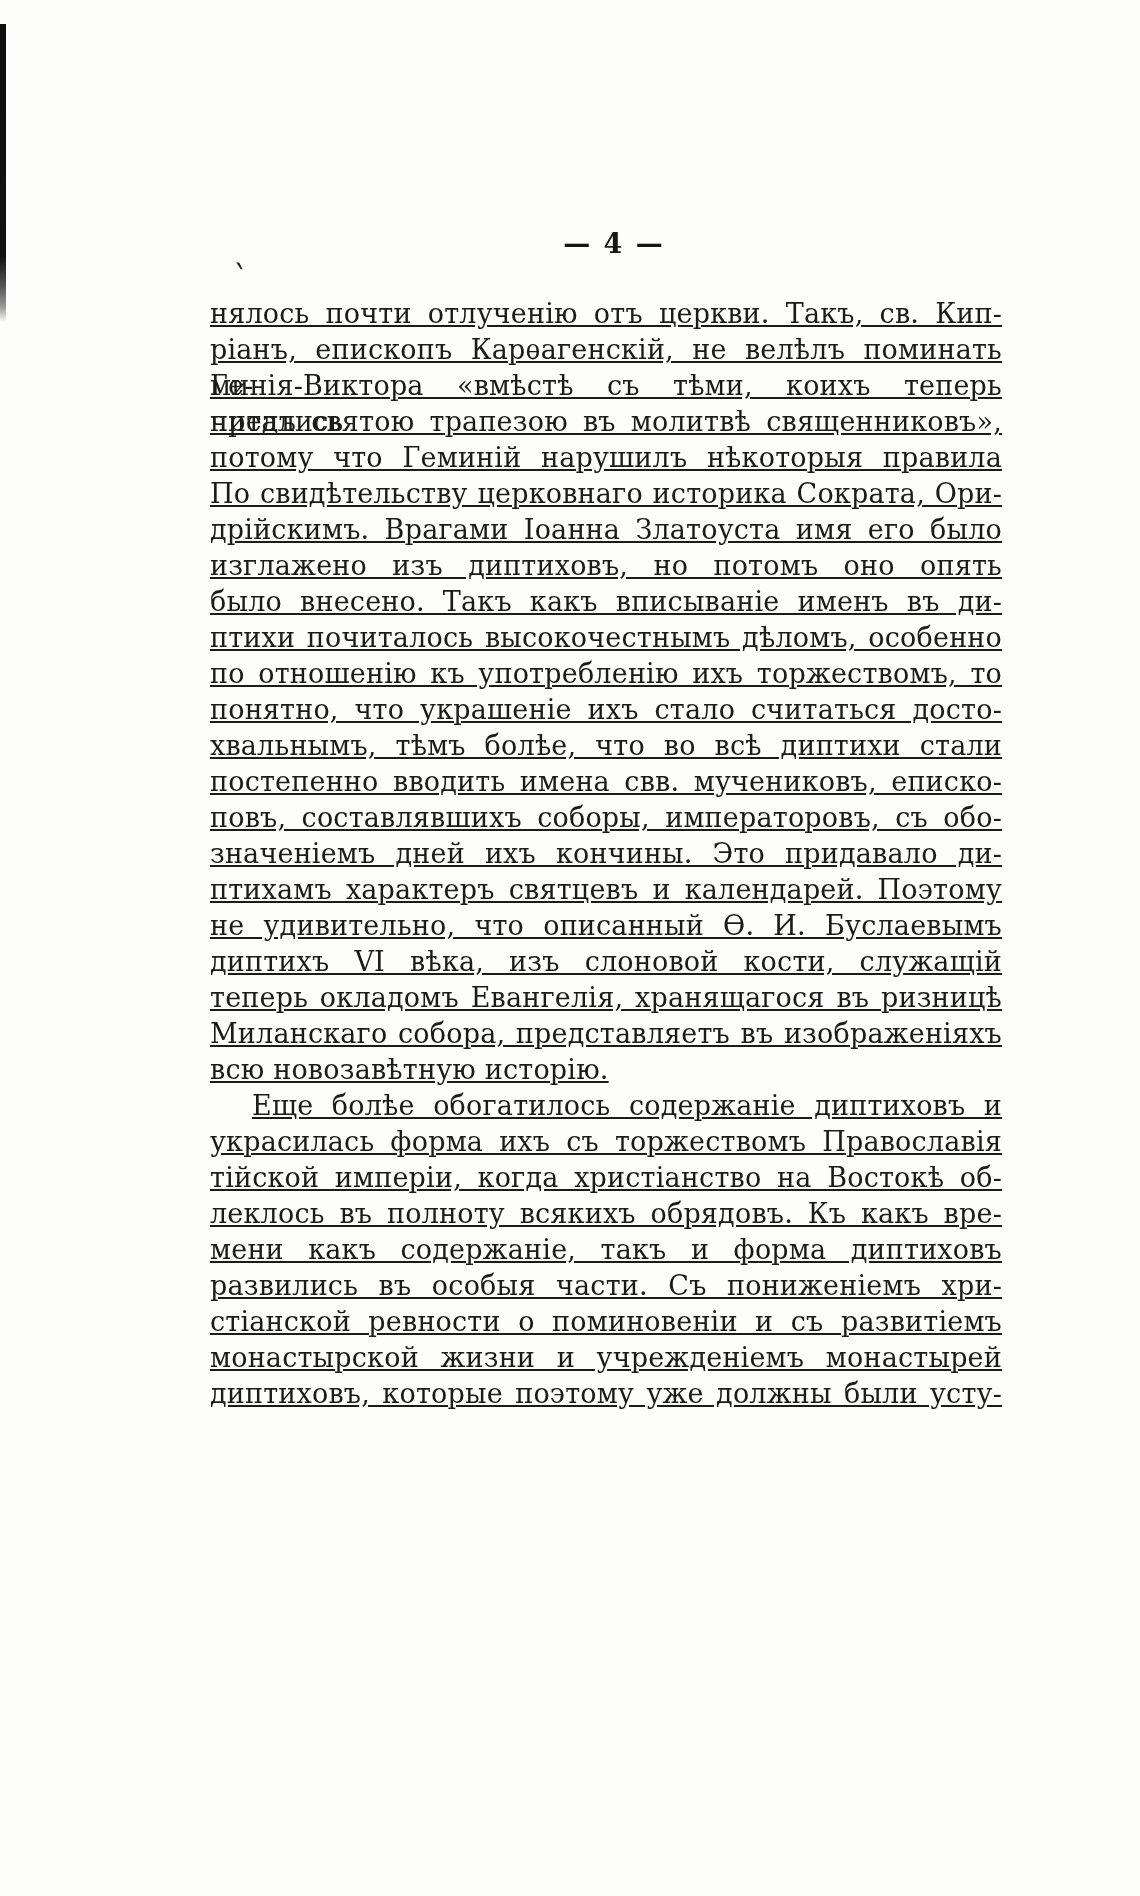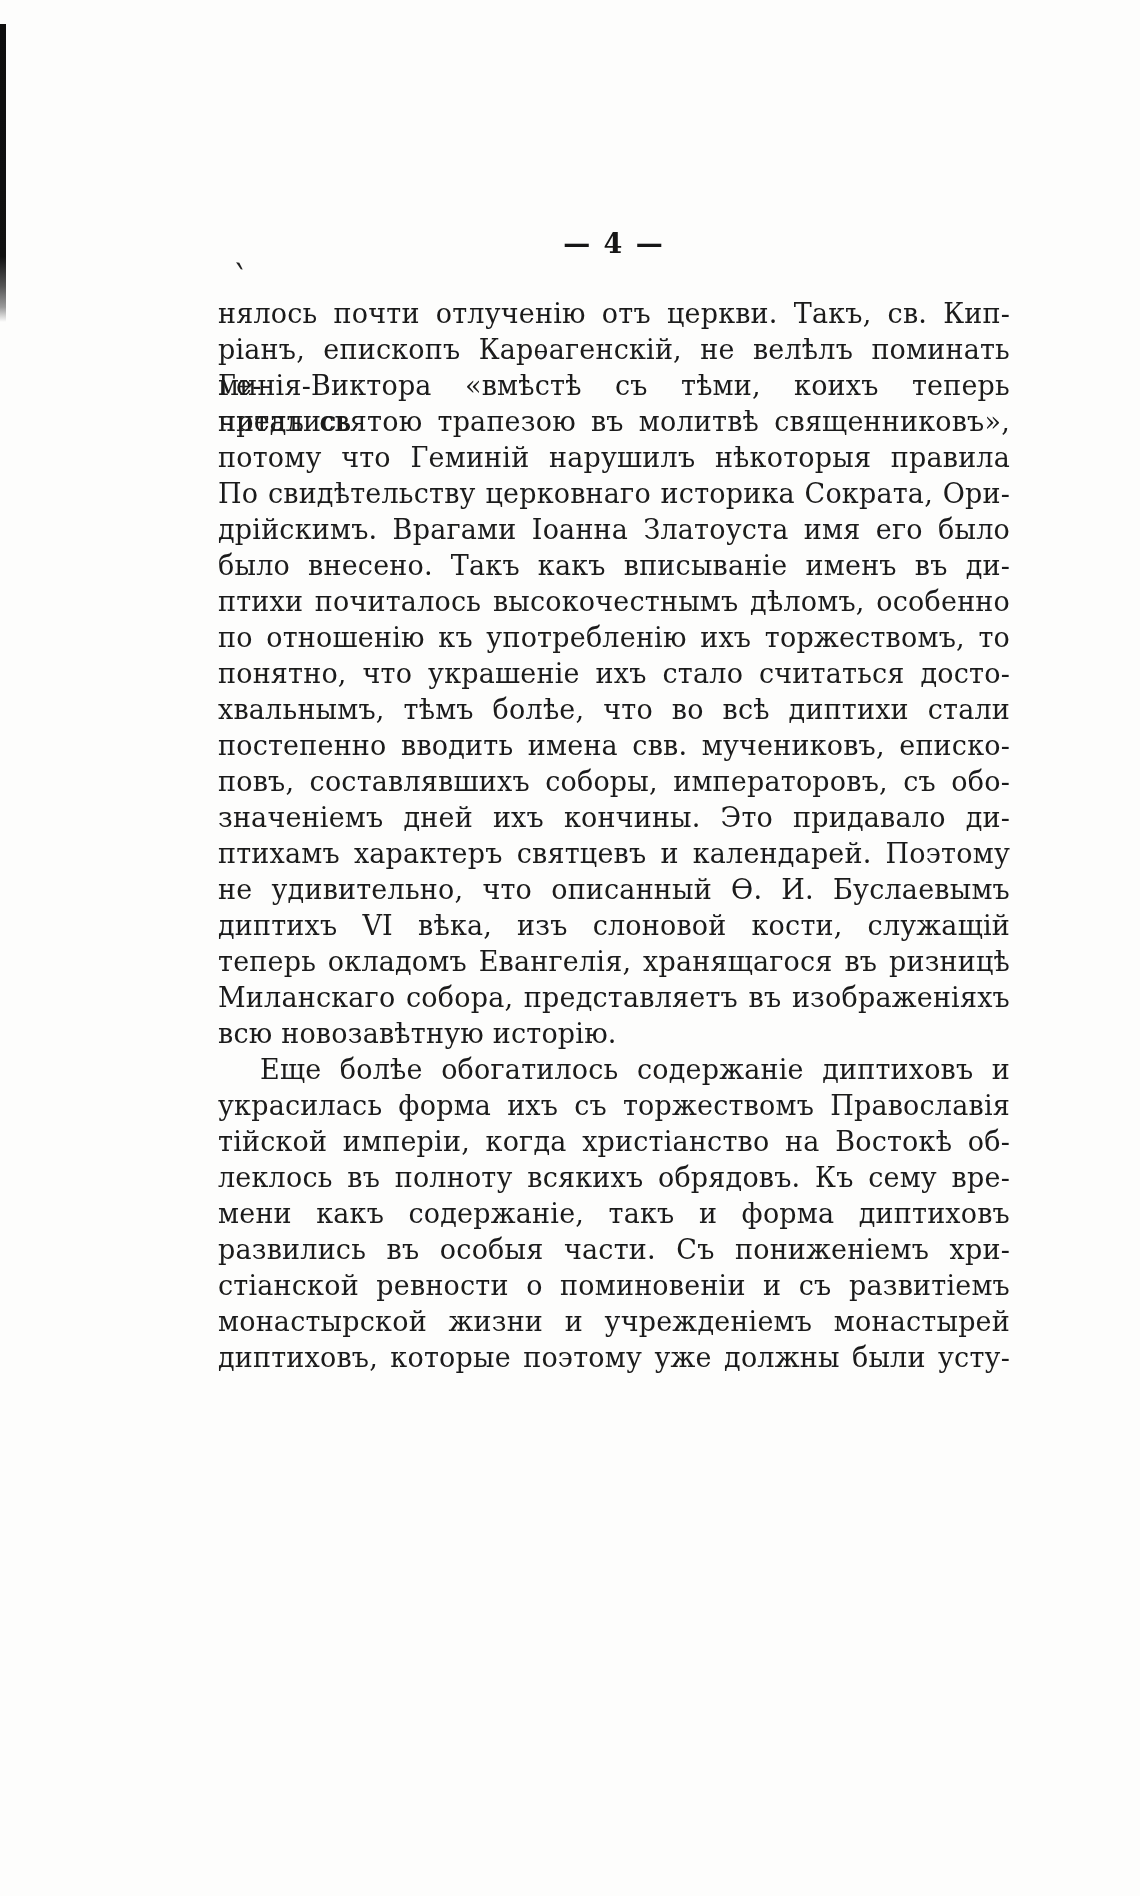--- a/index.html
+++ b/index.html
@@ -40,26 +40,27 @@
   .stray-mark {
     position: absolute;
     left: 231px;
     top: 258px;
     font-size: 34px;
     color: #222;
     transform: rotate(8deg);
   }
   .text-block {
     position: absolute;
-    left: 218px;
+    left: 210px;
     top: 296px;
     width: 792px;
     font-size: 27px;
     line-height: 36px;
     letter-spacing: 0.2px;
+    text-decoration: underline;
   }
   .text-line {
     text-align: justify;
     text-align-last: justify;
     white-space: normal;
     height: 36px;
     overflow: visible;
   }
   .text-line.no-justify {
     text-align-last: left;
@@ -78,40 +79,41 @@
   <div class="stray-mark">`</div>
   <div class="text-block" id="text-block">
       <div class="paragraph">
         <div class="text-line">нялось почти отлученію отъ церкви. Такъ, св. Кип-</div>
         <div class="text-line">ріанъ, епископъ Карѳагенскій, не велѣлъ поминать Ге-</div>
         <div class="text-line">минія-Виктора «вмѣстѣ съ тѣми, коихъ теперь читались</div>
         <div class="text-line">предъ святою трапезою въ молитвѣ священниковъ»,</div>
         <div class="text-line">потому что Геминій нарушилъ нѣкоторыя правила</div>
         <div class="text-line">По свидѣтельству церковнаго историка Сократа, Ори-</div>
         <div class="text-line">дрійскимъ. Врагами Іоанна Златоуста имя его было</div>
+        <div class="text-line">изглажено изъ диптиховъ, но потомъ оно опять</div>
         <div class="text-line">было внесено. Такъ какъ вписываніе именъ въ ди-</div>
         <div class="text-line">птихи почиталось высокочестнымъ дѣломъ, особенно</div>
         <div class="text-line">по отношенію къ употребленію ихъ торжествомъ, то</div>
         <div class="text-line">понятно, что украшеніе ихъ стало считаться досто-</div>
         <div class="text-line">хвальнымъ, тѣмъ болѣе, что во всѣ диптихи стали</div>
         <div class="text-line">постепенно вводить имена свв. мучениковъ, еписко-</div>
         <div class="text-line">повъ, составлявшихъ соборы, императоровъ, съ обо-</div>
         <div class="text-line">значеніемъ дней ихъ кончины. Это придавало ди-</div>
         <div class="text-line">птихамъ характеръ святцевъ и календарей. Поэтому</div>
         <div class="text-line">не удивительно, что описанный Ѳ. И. Буслаевымъ</div>
         <div class="text-line">диптихъ VI вѣка, изъ слоновой кости, служащій</div>
         <div class="text-line">теперь окладомъ Евангелія, хранящагося въ ризницѣ</div>
         <div class="text-line">Миланскаго собора, представляетъ въ изображеніяхъ</div>
         <div class="text-line no-justify">всю новозавѣтную исторію.</div>
       </div>
       <div class="paragraph">
         <div class="text-line indent">Еще болѣе обогатилось содержаніе диптиховъ и</div>
         <div class="text-line">украсилась форма ихъ съ торжествомъ Православія</div>
         <div class="text-line">тійской имперіи, когда христіанство на Востокѣ об-</div>
-        <div class="text-line">леклось въ полноту всякихъ обрядовъ. Къ сему вре-</div>
+        <div class="text-line">леклось въ полноту всякихъ обрядовъ. Къ какъ вре-</div>
         <div class="text-line">мени какъ содержаніе, такъ и форма диптиховъ</div>
         <div class="text-line">развились въ особыя части. Съ пониженіемъ хри-</div>
         <div class="text-line">стіанской ревности о поминовеніи и съ развитіемъ</div>
         <div class="text-line">монастырской жизни и учрежденіемъ монастырей</div>
         <div class="text-line">диптиховъ, которые поэтому уже должны были усту-</div>
       </div>
     </div>
 </div>
 
 </body></html>

